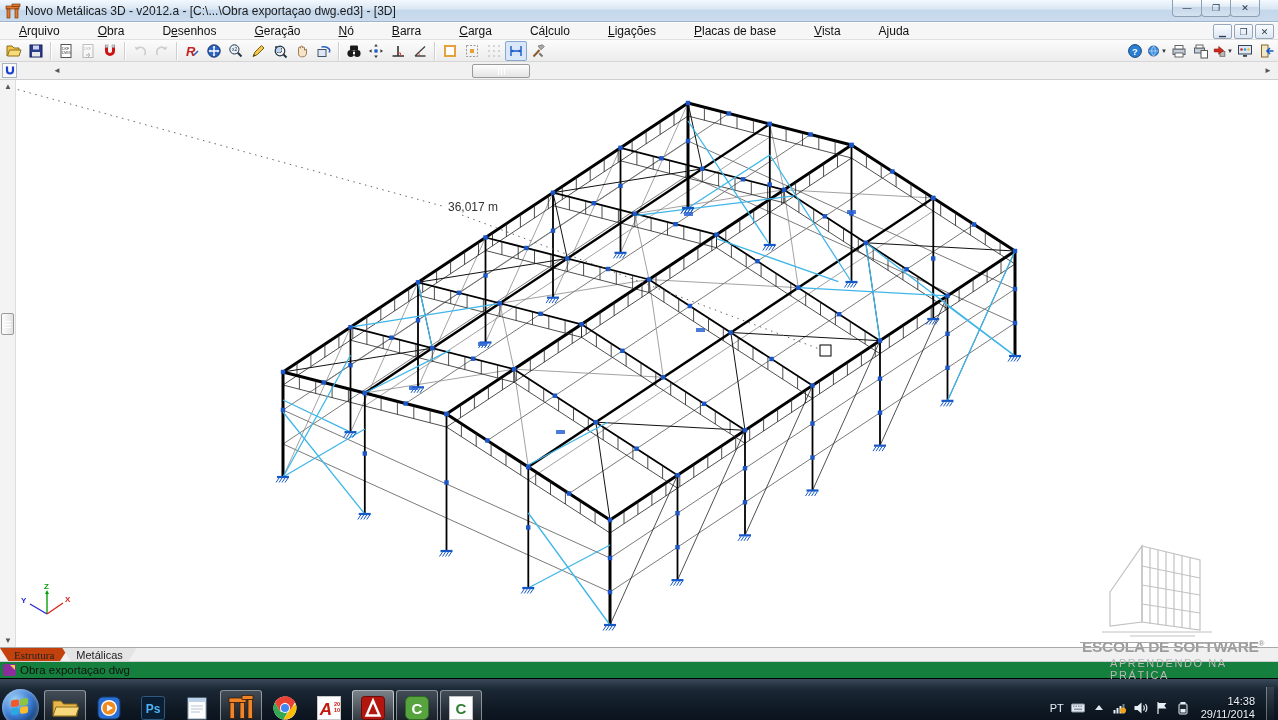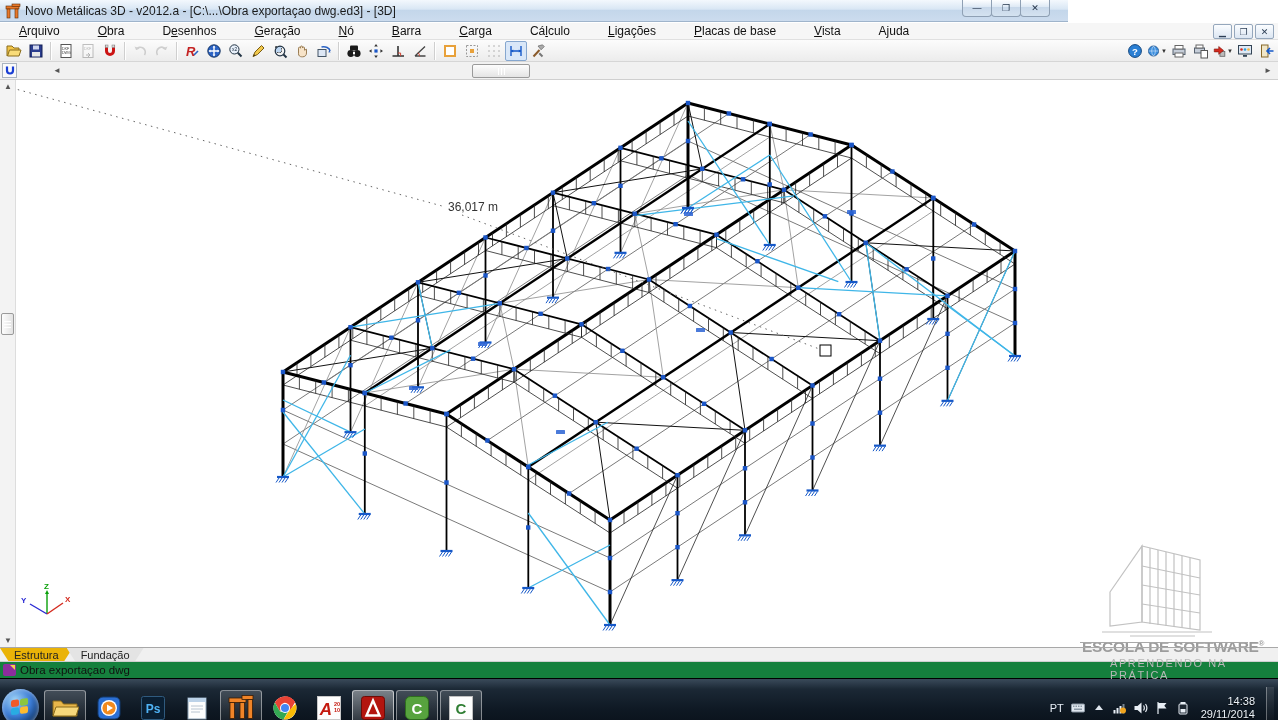--- a/index.html
+++ b/index.html
@@ -1,21 +1,21 @@
 <!DOCTYPE html>
 <html><head>
 <meta charset="utf-8">
 <style>
   * { margin:0; padding:0; box-sizing:border-box; }
   html,body { width:1278px; height:720px; overflow:hidden; background:#fff;
     font-family:"Liberation Sans", sans-serif; }
   .app { position:relative; width:1278px; height:720px; background:#fff; }
 
   
-  .titlebar { position:absolute; left:0; top:0; width:1068px; height:22px;
+  .titlebar { position:absolute; left:0; top:0; width:1278px; height:22px;
     background:linear-gradient(#f3f8fd,#d8e6f4 45%,#c3d6ea 46%,#ccdcee);
     border-bottom:1px solid #9fb4cb; display:flex; align-items:center; }
   .titlebar .appicon { width:16px; height:16px; margin:0 4px 0 5px; flex:0 0 auto; }
   .titlebar .ttl { font-size:12px; color:#1a1a1a; white-space:nowrap; }
   .capbtns { position:absolute; right:18px; top:0; display:flex; }
   .capbtn { width:30px; height:17px; border:1px solid #8fa0b4; border-top:none;
     background:linear-gradient(#fdfeff,#dce8f4 45%,#c8d8ea 46%,#d4e2f0);
     border-radius:0 0 4px 4px; margin-left:-1px; font-size:9px; color:#23344a;
     display:flex; align-items:center; justify-content:center; }
   
@@ -83,21 +83,21 @@
     height:1px; background:#a8a8a8; }
   .wm-title::before { top:4px; } .wm-title::after { top:9px; }
   .wm-title .reg { font-size:8px; vertical-align:super; }
   .wm-sub { font-size:11px; letter-spacing:1.6px; color:#b8b8b8; margin:1px 0 0 28px; }
   
   .tabsrow { position:absolute; left:0; top:647px; width:1278px; height:14px;
     background:#f0f0f0; border-top:1px solid #a8a8a8; display:flex; }
   .tab { height:14px; padding:0 14px; font-size:11px; color:#222; display:flex; align-items:center;
     clip-path:polygon(0 0,100% 0,calc(100% - 9px) 100%,9px 100%);
     filter:drop-shadow(0 0 1px #909090); margin-right:-6px; }
-  .tab.active { background:#eab308; }
+  .tab.active { background:#c2410c;font-family:Liberation Serif, serif; }
   .tab.inactive { background:#e4e4e4; }
   
   .statusbar { position:absolute; left:0; top:661px; width:1278px; height:17px;
     background:#15803d; border-top:1px solid #cfcfcf; display:flex; align-items:center;
     font-size:11.5px; color:#111; }
   .sb-icon { width:13px; height:12px; margin:0 4px 0 3px; background:#8c2d9c; border-radius:2px;
     position:relative; flex:0 0 auto; }
   .sb-icon::after { content:""; position:absolute; right:1px; top:1px; width:5px; height:5px;
     background:#f3d04a; clip-path:polygon(0 0,100% 0,100% 100%); }
   
@@ -1044,21 +1044,21 @@
         <line x1="2" y1="98" x2="112" y2="98"></line>
           <line x1="30" y1="102" x2="95" y2="102"></line>
       </g>
     </svg>
     <div class="wm-title"><span>ESCOLA DE SOFTWARE</span><span class="reg">®</span></div>
     <div class="wm-sub">APRENDENDO NA PRÁTICA</div>
   </div>
 
   <div class="tabsrow" id="tabsrow">
       <div class="tab active">Estrutura</div>
-      <div class="tab inactive">Fundação</div>
+      <div class="tab inactive">Metálicas</div>
     </div>
 
   <div class="statusbar">
     <span class="sb-icon"></span>
     <span>Obra exportaçao dwg</span>
   </div>
 
   <div class="taskbar">
     <div class="orb">
         <span class="flag">

